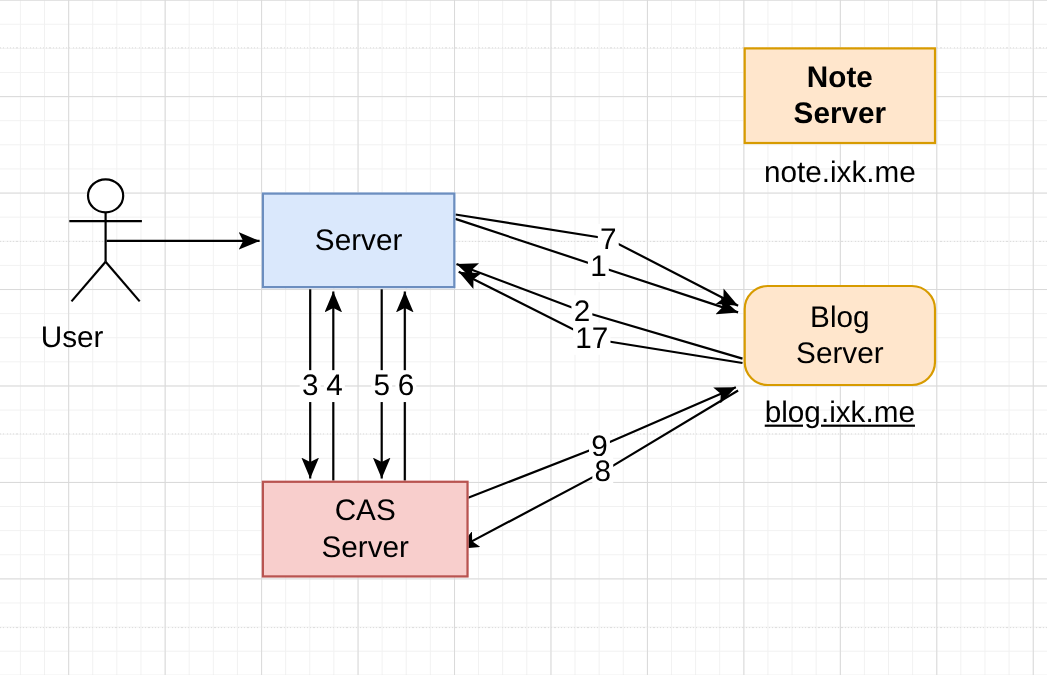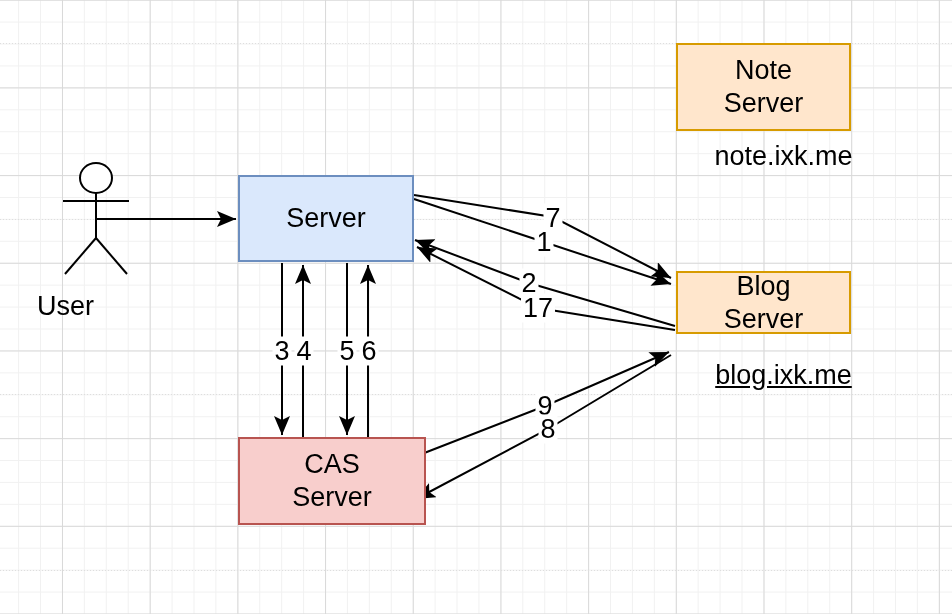--- a/index.html
+++ b/index.html
@@ -42,31 +42,30 @@
     flex-direction: column;
     align-items: center;
     justify-content: center;
     font-size: 27px;
     line-height: 33px;
     color: #000000;
     text-align: center;
   }
   .node-client { left: 238px; top: 175px; width: 176px; height: 87px; }
   .node-note   { left: 676px; top:  43px; width: 175px; height: 88px; }
-  .node-blog   { left: 676px; top: 271px; width: 175px; height: 63px; }
+  .node-blog   { left: 676px; top: 259px; width: 175px; height: 92px; border-radius: 22px; }
   .node-cas    { left: 238px; top: 437px; width: 188px; height: 88px; }
 
   .domain-label {
     position: absolute;
     width: 175px;
     text-align: center;
     font-size: 27px;
     line-height: 28px;
     color: #000000;
-    padding-left: 20px;
   }
   .domain-note { left: 676px; top: 142px; }
   .domain-blog { left: 676px; top: 361px; text-decoration: underline; }
   .domain-cas  { left: 239px; top: 536px; }
 
   .user-label {
     position: absolute;
     left: 37px; top: 292px; width: 120px;
     text-align: left;
     font-size: 27px; line-height: 28px;
@@ -119,21 +118,21 @@
     <path class="edge" d="M347,263 L347,435" marker-end="url(#ah)"></path>
     <path class="edge" d="M368,437 L368,265" marker-end="url(#ah)"></path>
     <path class="edge" d="M414,457 L545,406 L669,352" marker-end="url(#ah)"></path>
     <path class="edge" d="M671,355 L548,429 L416,499" marker-end="url(#ah)"></path>
   </svg>
 
   <div class="node node-client" style="background-color: rgb(218, 232, 252); border-color: rgb(108, 142, 191);">
     <span>Server</span>
   </div>
 
-  <div class="node node-note" style="background-color: rgb(255, 230, 204); border-color: rgb(215, 155, 0);">
+  <div class="node node-note" style="background-color: rgb(255, 230, 204); border-color: rgb(215, 155, 0); font-weight: bold;">
     <span>Note</span>
     <span>Server</span>
   </div>
 
   <div class="node node-blog" style="background-color: rgb(255, 230, 204); border-color: rgb(215, 155, 0);">
     <span>Blog</span>
     <span>Server</span>
   </div>
 
   <div class="node node-cas" style="background-color: rgb(248, 206, 204); border-color: rgb(184, 84, 80);">

